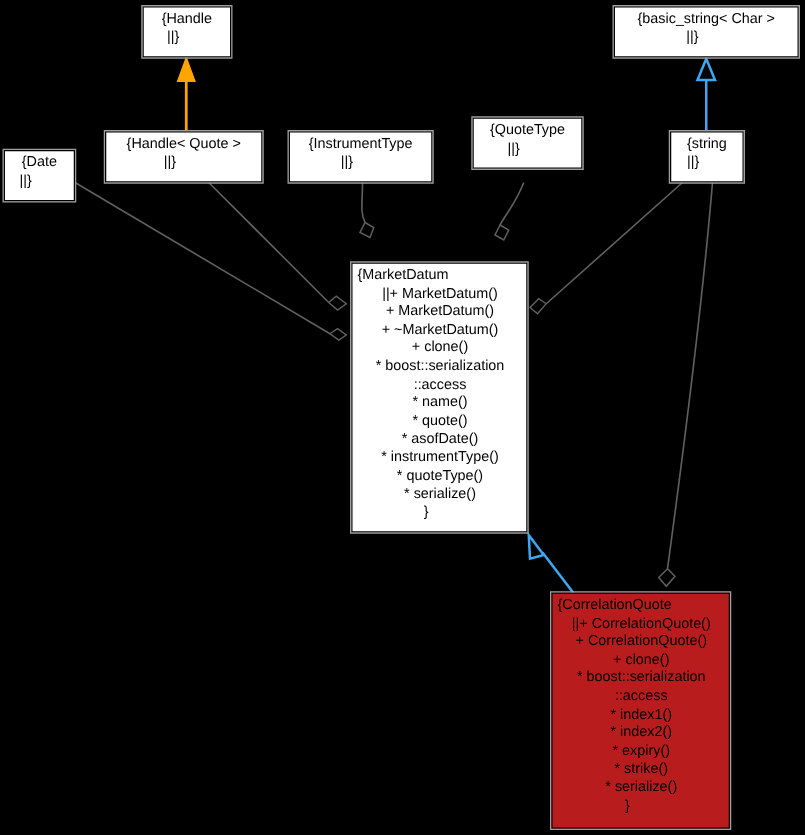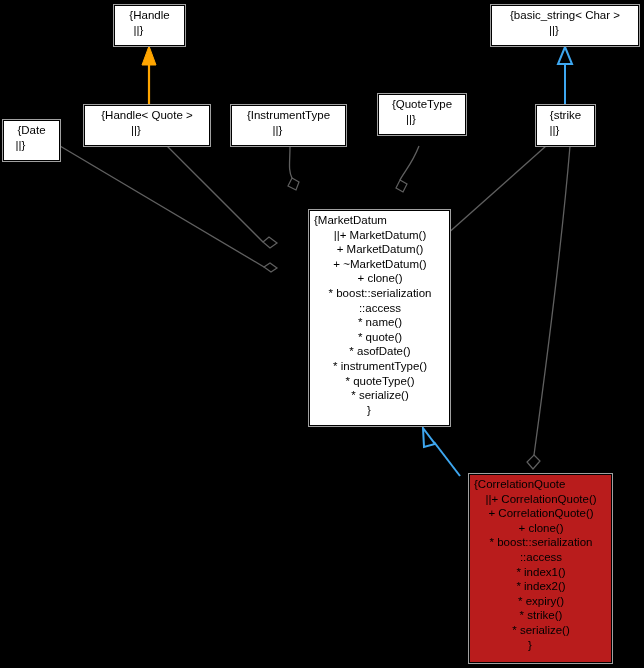--- a/index.html
+++ b/index.html
@@ -37,21 +37,20 @@
     padding: 2px 3px 2px 3px;
     white-space: pre;
     z-index: 5;
   }
   .node.shaded {
     background: #b91c1c;
   }
   .node.detail {
     text-align: left;
     padding-left: 4px;
-    margin-left: 28px;
   }
   .node .title-line {
   }
   .node .close-line {
     text-align: center;
     padding-right: 22px;
   }
   .node .member {
     text-align: center;
   }
@@ -98,18 +97,18 @@
     </g>
   </svg>
 
   <div id="nodes">
       <div class="node" style="left: 114px; top: 5px; width: 71px; height: 41px;"><div class="title-line">{Handle</div><div class="close-line">||}</div></div>
       <div class="node" style="left: 491px; top: 5px; width: 148px; height: 41px;"><div class="title-line">{basic_string&lt; Char &gt;</div><div class="close-line">||}</div></div>
       <div class="node" style="left: 3px; top: 120px; width: 57px; height: 41px;"><div class="title-line">{Date</div><div class="close-line">||}</div></div>
       <div class="node" style="left: 84px; top: 105px; width: 126px; height: 41px;"><div class="title-line">{Handle&lt; Quote &gt;</div><div class="close-line">||}</div></div>
       <div class="node" style="left: 231px; top: 105px; width: 115px; height: 41px;"><div class="title-line">{InstrumentType</div><div class="close-line">||}</div></div>
       <div class="node" style="left: 378px; top: 94px; width: 88px; height: 41px;"><div class="title-line">{QuoteType</div><div class="close-line">||}</div></div>
-      <div class="node" style="left: 536px; top: 105px; width: 59px; height: 41px;"><div class="title-line">{strike</div><div class="close-line">||}</div></div>
+      <div class="node" style="left: 536px; top: 105px; width: 59px; height: 41px;"><div class="title-line">{string</div><div class="close-line">||}</div></div>
       <div class="node detail" style="left: 281px; top: 210px; width: 141px; height: 216px;"><div class="title-line">{MarketDatum</div><div class="member">||+ MarketDatum()</div><div class="member">+ MarketDatum()</div><div class="member">+ ~MarketDatum()</div><div class="member">+ clone()</div><div class="member">* boost::serialization</div><div class="member">::access</div><div class="member">* name()</div><div class="member">* quote()</div><div class="member">* asofDate()</div><div class="member">* instrumentType()</div><div class="member">* quoteType()</div><div class="member">* serialize()</div><div class="close-line">}</div></div>
       <div class="node shaded detail" style="left: 441px; top: 474px; width: 143px; height: 189px;"><div class="title-line">{CorrelationQuote</div><div class="member">||+ CorrelationQuote()</div><div class="member">+ CorrelationQuote()</div><div class="member">+ clone()</div><div class="member">* boost::serialization</div><div class="member">::access</div><div class="member">* index1()</div><div class="member">* index2()</div><div class="member">* expiry()</div><div class="member">* strike()</div><div class="member">* serialize()</div><div class="close-line">}</div></div>
     </div>
 
 </div>
 
 </body></html>

